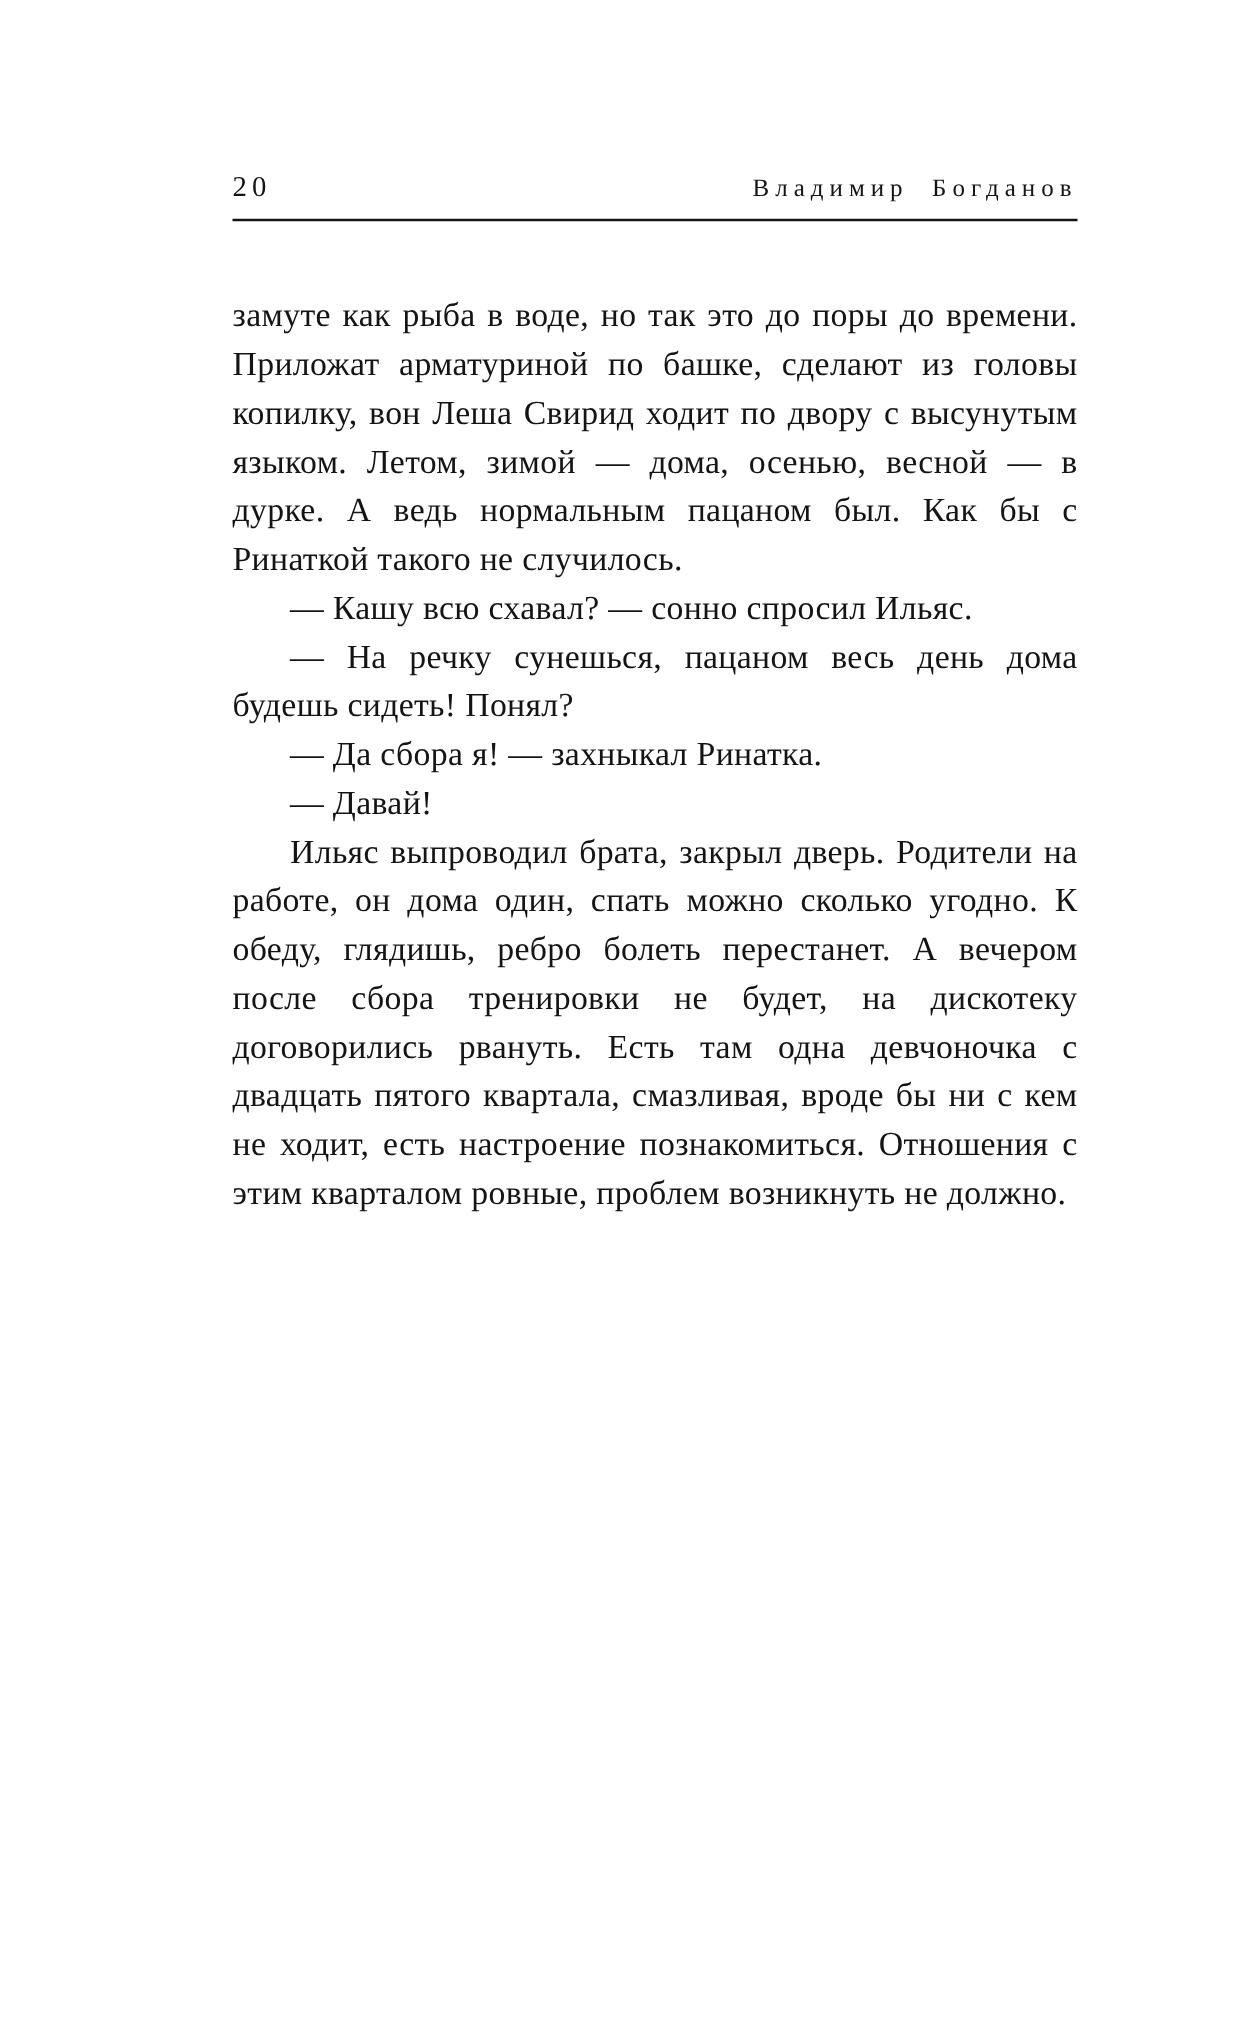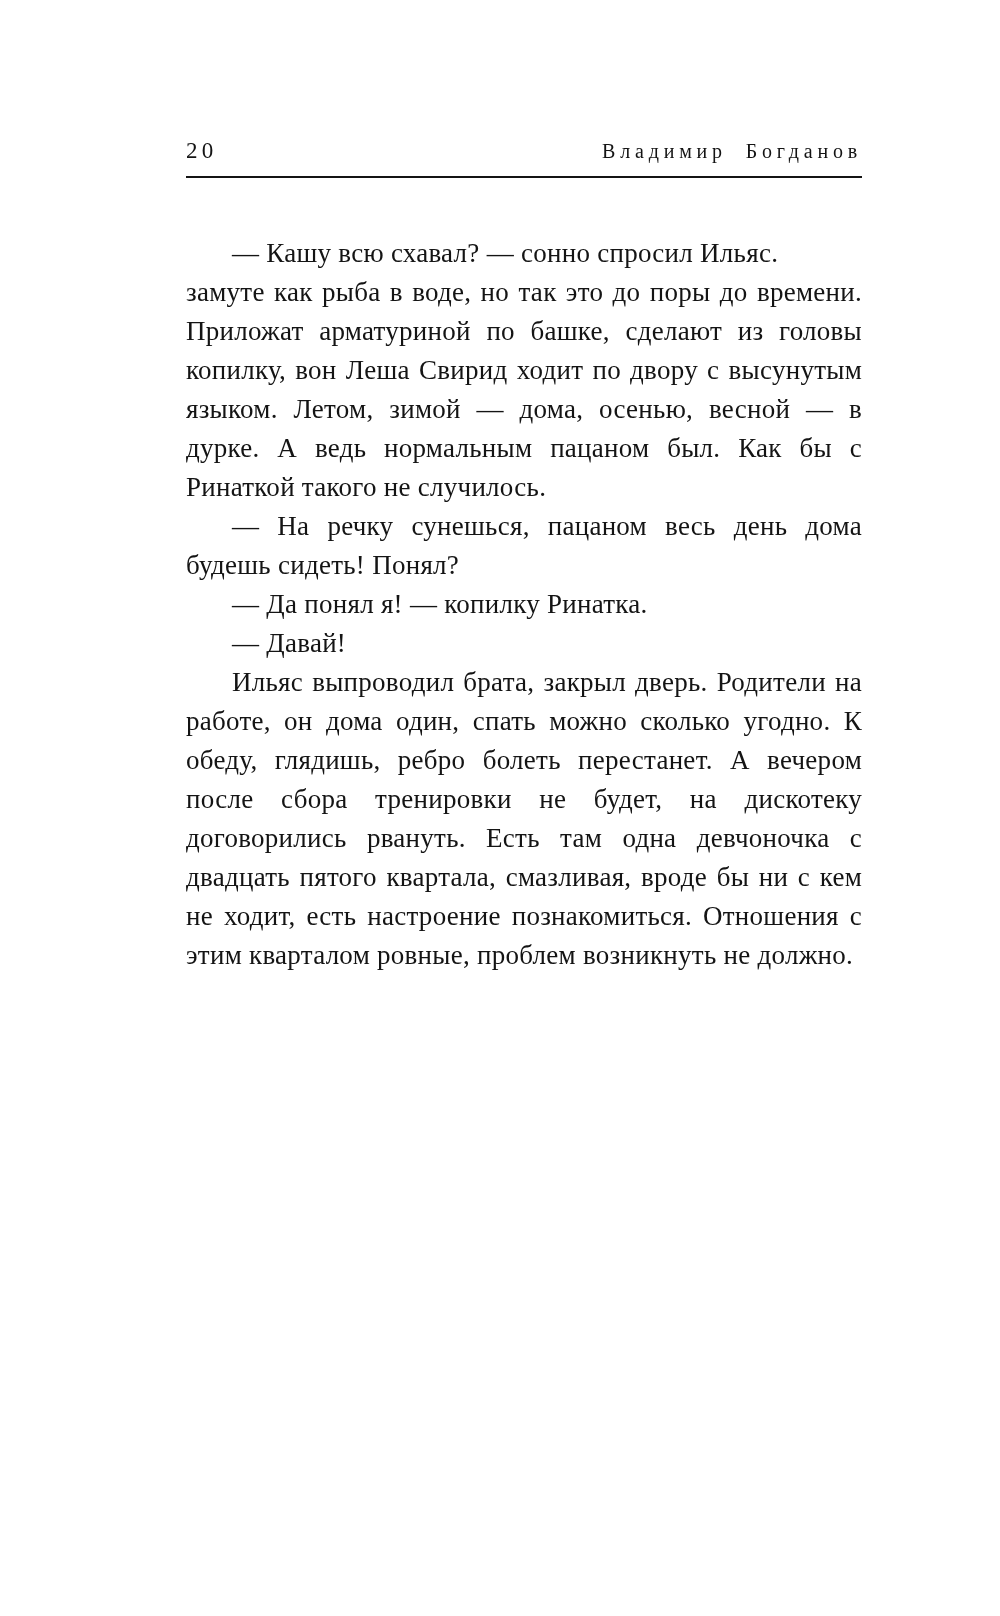--- a/index.html
+++ b/index.html
@@ -67,22 +67,22 @@
   <div class="content">
 
     <header class="running-head">
       <span class="page-num">20</span>
       <span class="author">Владимир Богданов</span>
     </header>
 
     <hr class="rule">
 
     <main class="body-text">
+      <p class="para no-indent">замуте как рыба в воде, но так это до поры до времени. Приложат арматуриной по башке, сделают из головы копилку, вон Леша Свирид ходит по двору с высунутым языком. Летом, зимой — дома, осенью, весной — в дурке. А ведь нормальным пацаном был. Как бы с Ринаткой такого не случилось.</p>
       <p class="para">— Кашу всю схавал? — сонно спросил Ильяс.</p>
-      <p class="para no-indent">замуте как рыба в воде, но так это до поры до времени. Приложат арматуриной по башке, сделают из головы копилку, вон Леша Свирид ходит по двору с высунутым языком. Летом, зимой — дома, осенью, весной — в дурке. А ведь нормальным пацаном был. Как бы с Ринаткой такого не случилось.</p>
       <p class="para">— На речку сунешься, пацаном весь день дома будешь сидеть! Понял?</p>
-      <p class="para">— Да понял я! — копилку Ринатка.</p>
+      <p class="para">— Да сбора я! — захныкал Ринатка.</p>
       <p class="para">— Давай!</p>
       <p class="para">Ильяс выпроводил брата, закрыл дверь. Родители на работе, он дома один, спать можно сколько угодно. К обеду, глядишь, ребро болеть перестанет. А вечером после сбора тренировки не будет, на дискотеку договорились рвануть. Есть там одна девчоночка с двадцать пятого квартала, смазливая, вроде бы ни с кем не ходит, есть настроение познакомиться. Отношения с этим кварталом ровные, проблем возникнуть не должно.</p>
     </main>
 
   </div>
 </div>
 
 </body></html>

